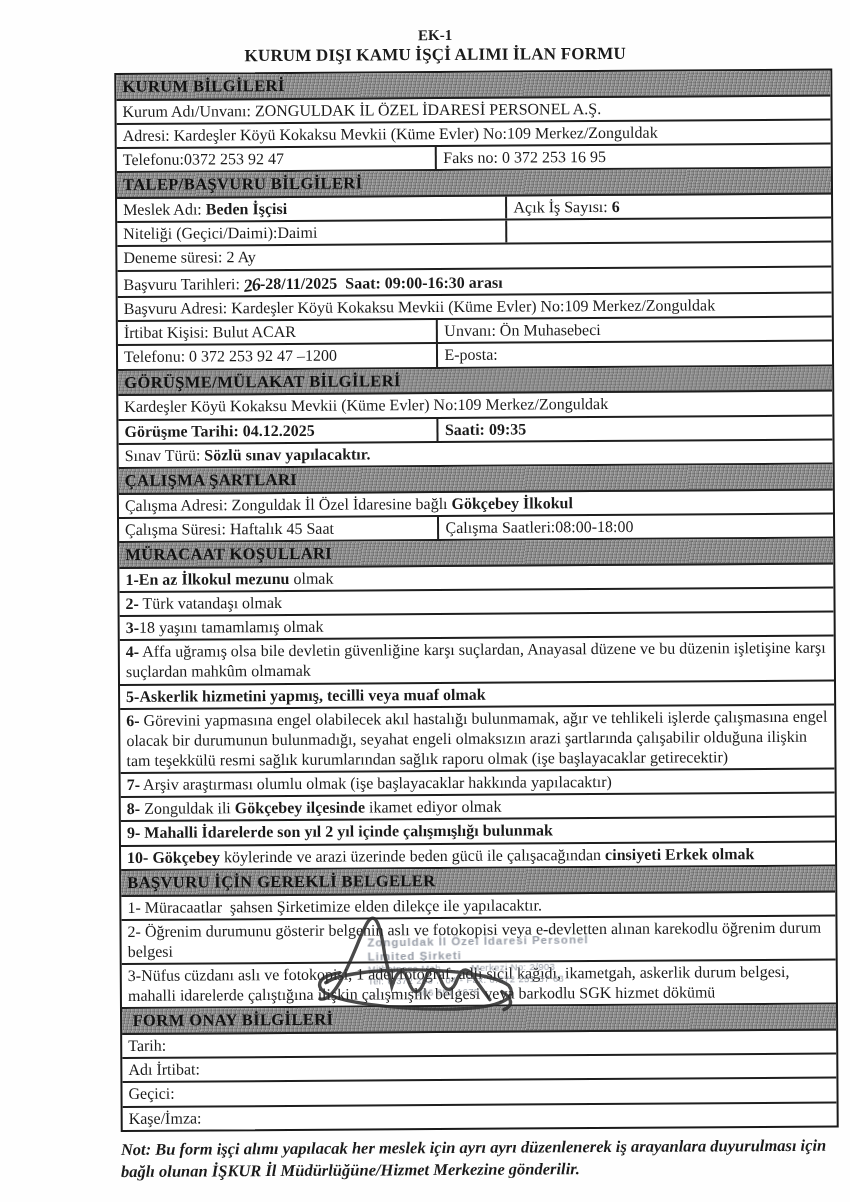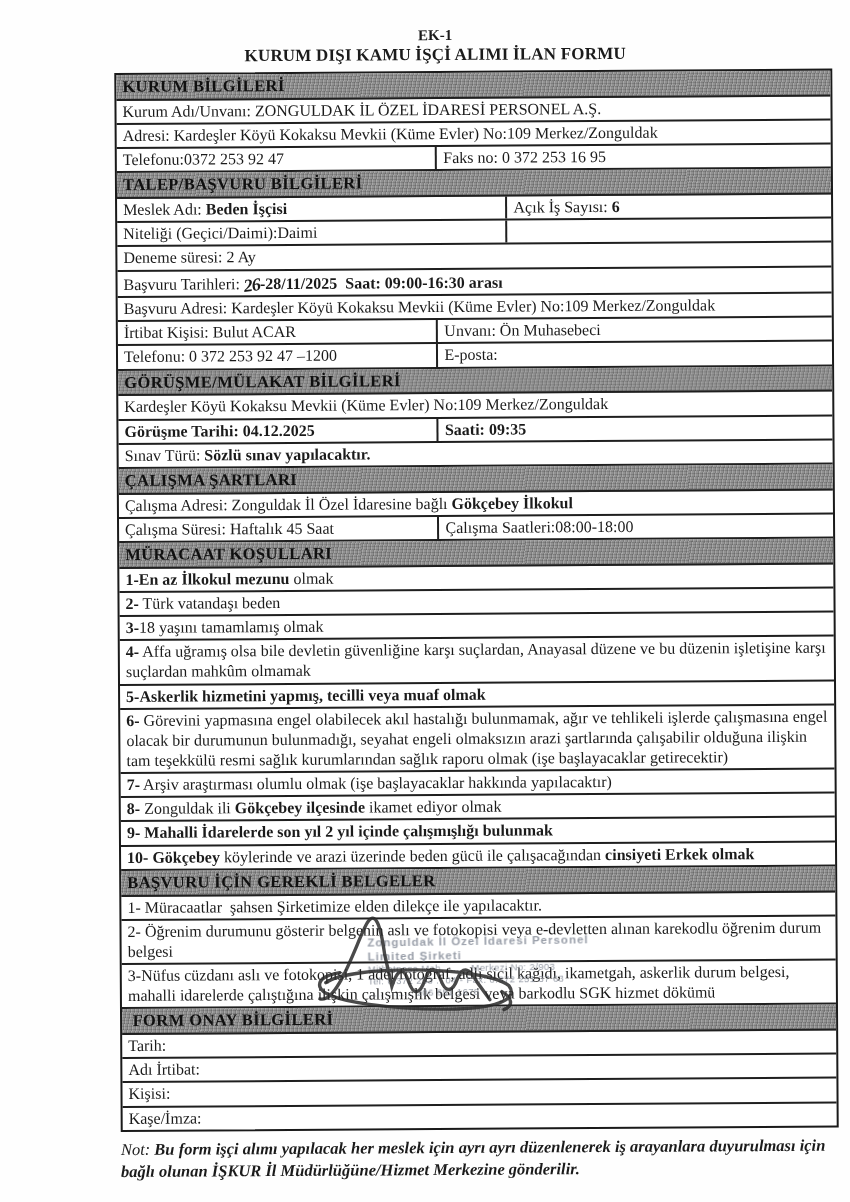--- a/index.html
+++ b/index.html
@@ -66,21 +66,21 @@
     transform:rotate(-7deg) translateY(2px);
     letter-spacing:-1px;
   }
   .note{
     margin-top:7px;
     font-style:italic;
     font-size:16.5px;
     line-height:1.35;
     font-weight:600;
   }
-  .note .note-prefix{font-weight:400;}
+  .note .note-prefix{font-weight:700;}
   
   .sig-stamp{
     position:absolute;
     left:186px;top:892px;
     width:320px;height:130px;
     pointer-events:none;
   }
   .stamp{
     position:absolute;left:62px;top:16px;width:250px;
     color:#7f8693;
@@ -170,21 +170,21 @@
           <div class="tcell" style="flex: 0 0 44.6%;"><span>Çalışma Süresi: Haftalık 45 Saat</span></div>
           <div class="tcell" style="flex: 1 1 auto;"><span>Çalışma Saatleri:08:00-18:00</span></div>
         </div>
         <div class="trow thead">
           <div class="tcell"><span class="bold">MÜRACAAT KOŞULLARI</span></div>
         </div>
         <div class="trow">
           <div class="tcell"><span class="bold">1-En az İlkokul mezunu</span><span> olmak</span></div>
         </div>
         <div class="trow">
-          <div class="tcell"><span class="bold">2-</span><span> Türk vatandaşı beden</span></div>
+          <div class="tcell"><span class="bold">2-</span><span> Türk vatandaşı olmak</span></div>
         </div>
         <div class="trow">
           <div class="tcell"><span class="bold">3-</span><span>18 yaşını tamamlamış olmak</span></div>
         </div>
         <div class="trow">
           <div class="tcell"><span class="bold">4-</span><span> Affa uğramış olsa bile devletin güvenliğine karşı suçlardan, Anayasal düzene ve bu düzenin işletişine karşı suçlardan mahkûm olmamak</span></div>
         </div>
         <div class="trow">
           <div class="tcell"><span class="bold">5-Askerlik hizmetini yapmış, tecilli veya muaf olmak</span></div>
         </div>
@@ -218,21 +218,21 @@
         <div class="trow thead">
           <div class="tcell"><span class="bold"> FORM ONAY BİLGİLERİ</span></div>
         </div>
         <div class="trow">
           <div class="tcell"><span>Tarih:</span></div>
         </div>
         <div class="trow">
           <div class="tcell"><span>Adı İrtibat:</span></div>
         </div>
         <div class="trow">
-          <div class="tcell"><span>Kişisi:</span></div>
+          <div class="tcell"><span>Geçici:</span></div>
         </div>
         <div class="trow">
           <div class="tcell"><span>Kaşe/İmza:</span></div>
         </div>
       </div>
 
     <div class="note"><span class="note-prefix">Not:</span><span> Bu form işçi alımı yapılacak her meslek için ayrı ayrı düzenlenerek iş arayanlara duyurulması için bağlı olunan İŞKUR İl Müdürlüğüne/Hizmet Merkezine gönderilir.</span></div>
 
     <div class="sig-stamp">
       <div class="stamp">

